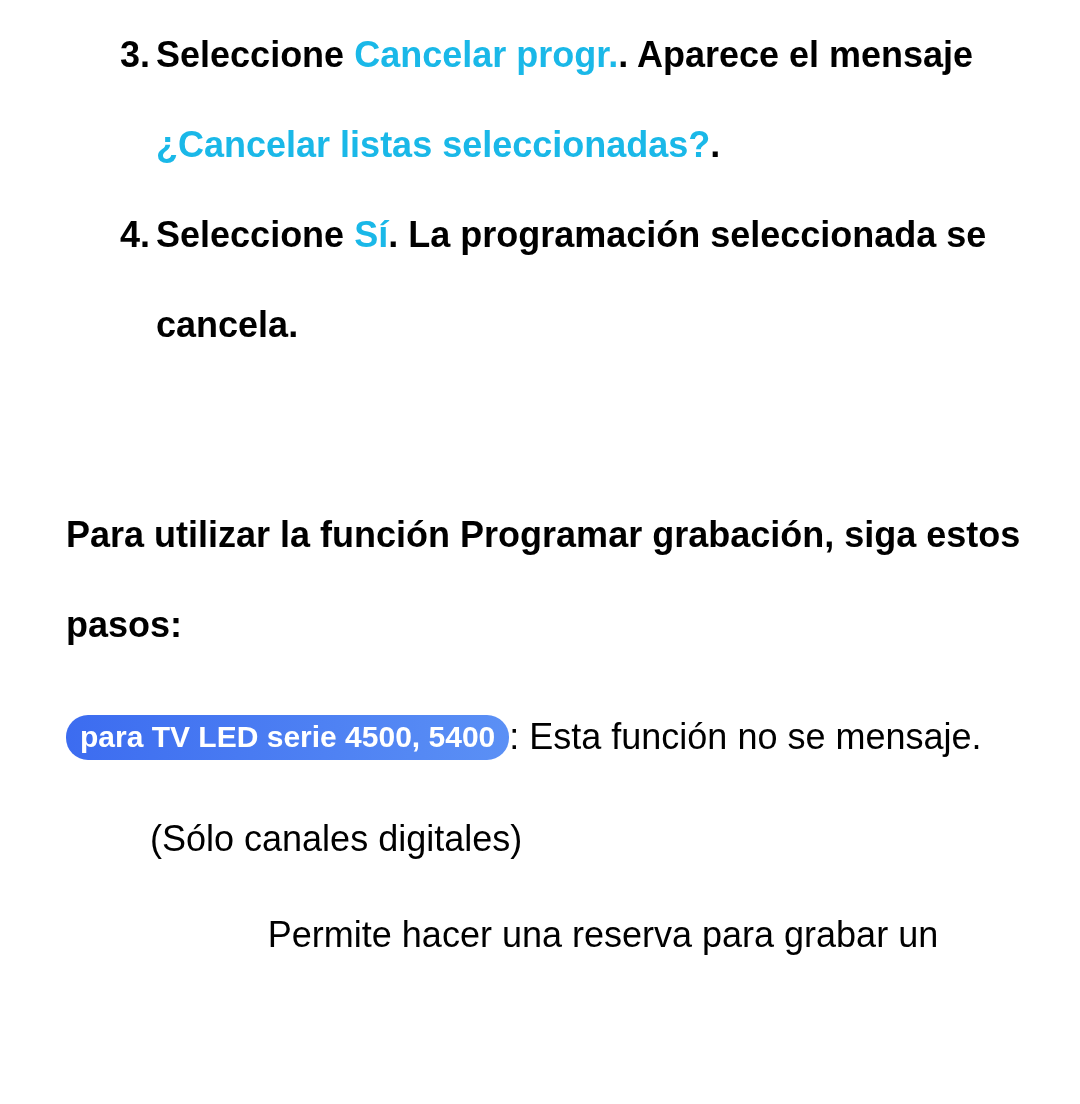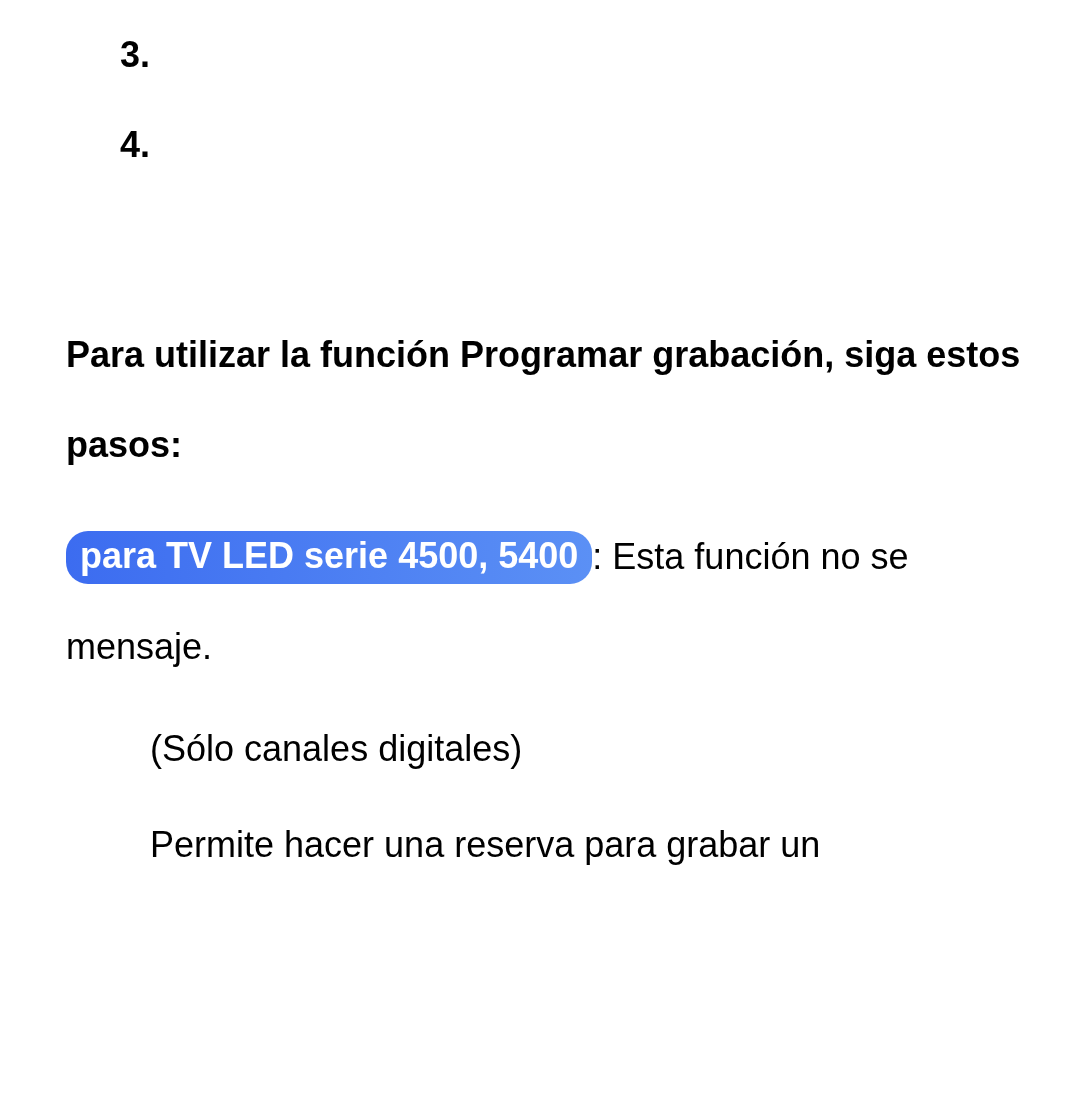--- a/index.html
+++ b/index.html
@@ -39,45 +39,51 @@
       font-weight: 500;
       padding: 0 40px 0 66px;
       margin-top: 22px;
       line-height: 2.5;
     }
     .pill {
       display: inline-block;
       background: linear-gradient(90deg, #3c6cf0 0%, #5b90f5 100%);
       color: #ffffff;
       font-weight: 600;
-      font-size: 36px;
+      font-size: 30px;
       padding: 2px 14px 4px 14px;
       border-radius: 22px;
       line-height: 1.3;
       vertical-align: middle;
       position: relative;
       top: -2px;
     }
     .sub-indent {
       font-weight: 500;
       padding-left: 150px;
       padding-right: 24px;
       margin-top: 12px;
     }
-    .sub-indent.tight { margin-top: 6px; }
+    .sub-indent.tight { margin-top: 6px; text-align: center; }
   </style>
 </head>
 <body>
 
 <div class="step">
   <div class="marker">3.</div>
+  <div class="content">
+    <span>Seleccione </span><span class="cyan">Cancelar progr.</span><span>. Aparece el mensaje </span><span class="cyan">¿Cancelar listas seleccionadas?</span><span>.</span>
+  </div>
 </div>
 
 <div class="step">
   <div class="marker">4.</div>
+  <div class="content">
+    <span>Seleccione </span><span class="cyan">Sí</span><span>. La programación seleccionada se cancela.</span>
+  </div>
 </div>
 
 <div class="orange-heading">Para utilizar la función Programar grabación, siga estos pasos:</div>
 
 <div class="note-line">
   <span class="pill">para TV LED serie 4500, 5400</span><span>: Esta función no se mensaje.</span>
 </div>
 
 <div class="sub-indent">(Sólo canales digitales)</div>
 

